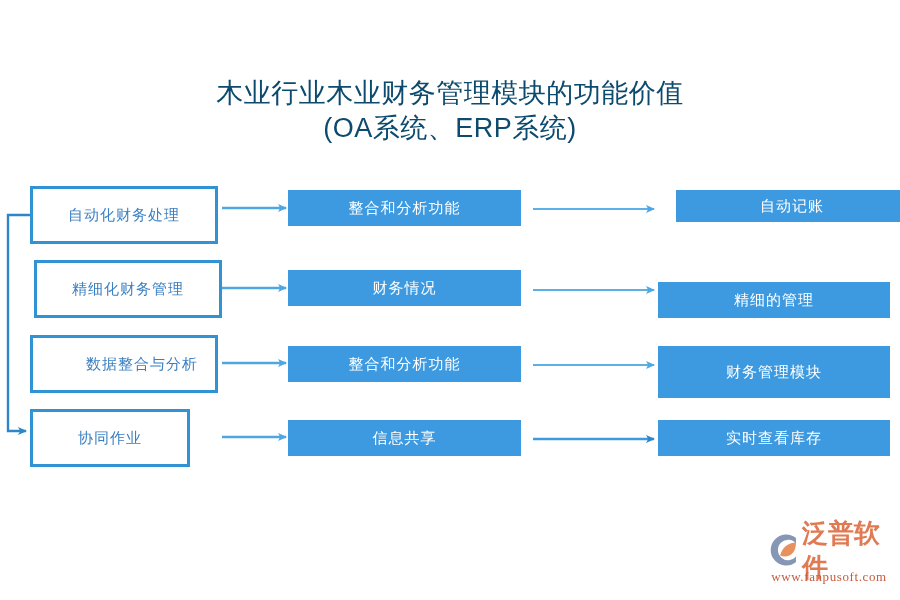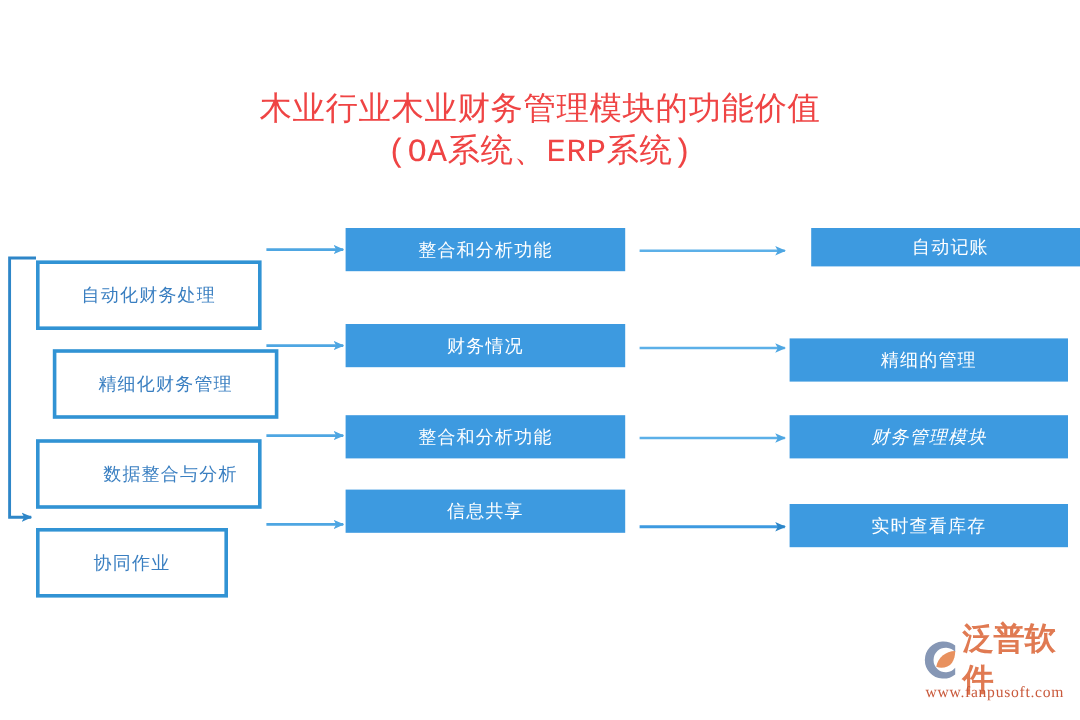--- a/index.html
+++ b/index.html
@@ -23,42 +23,41 @@
   }
 
   
   .title-block {
     position: absolute;
     left: 0;
     top: 76px;
     width: 900px;
     text-align: center;
     line-height: 1.28;
-    color: #ef4444;
+    color: #0c4a6e;
     font-size: 27px;
     letter-spacing: 0.5px;
-    font-family: Liberation Mono, monospace;
+    font-family: Liberation Sans, sans-serif;
   }
   .title-line1 { display: block; }
   .title-line2 { display: block; }
 
   
   .box-outline {
     position: absolute;
     box-sizing: border-box;
     border: 3px solid #3193d4;
     background: #ffffff;
     color: #3a7fc1;
     font-size: 15px;
     display: flex;
     align-items: center;
     justify-content: center;
     letter-spacing: 1px;
     font-family: "DejaVu Sans", "Liberation Sans", sans-serif;
-    margin-top: 31px;
   }
 
   
   .box-filled {
     position: absolute;
     box-sizing: border-box;
     background: #3d9ae0;
     color: #ffffff;
     font-size: 15px;
     display: flex;
@@ -162,50 +161,50 @@
       <line x1="533" y1="365" x2="654" y2="365" stroke="#5cb0e8" stroke-width="2.2" marker-end="url(#arrow-light)"></line>
     </g>
     <g>
       <line x1="533" y1="439" x2="654" y2="439" stroke="#3d9ae0" stroke-width="2.4" marker-end="url(#arrow-dark)"></line>
     </g>
   </svg>
 
   <div class="box-outline" style="left:30px; top:186px; width:188px; height:58px;">
     <span>自动化财务处理</span>
   </div>
-  <div class="box-outline" style="left:44px; top:260px; width:188px; height:58px;text-align:right;">
+  <div class="box-outline" style="left:34px; top:260px; width:188px; height:58px;text-align:right;">
     <span>精细化财务管理</span>
   </div>
   <div class="box-outline" style="left:30px; top:335px; width:188px; height:58px;padding-left:36px;">
     <span>数据整合与分析</span>
   </div>
   <div class="box-outline" style="left:30px; top:409px; width:160px; height:58px;">
     <span>协同作业</span>
   </div>
 
   <div class="box-filled" style="left:288px; top:190px; width:233px; height:36px;">
     <span>整合和分析功能</span>
   </div>
   <div class="box-filled" style="left:288px; top:270px; width:233px; height:36px;">
     <span>财务情况</span>
   </div>
   <div class="box-filled" style="left:288px; top:346px; width:233px; height:36px;">
     <span>整合和分析功能</span>
   </div>
-  <div class="box-filled" style="left:288px; top:408px; width:233px; height:36px;">
+  <div class="box-filled" style="left:288px; top:420px; width:233px; height:36px;">
     <span>信息共享</span>
   </div>
 
   <div class="box-filled" style="left:676px; top:190px; width:232px; height:32px;">
     <span>自动记账</span>
   </div>
   <div class="box-filled" style="left:658px; top:282px; width:232px; height:36px;">
     <span>精细的管理</span>
   </div>
-  <div class="box-filled" style="left:658px; top:346px; width:232px; height:36px;font-style:italic;">
+  <div class="box-filled" style="left:658px; top:346px; width:232px; height:52px;">
     <span>财务管理模块</span>
   </div>
   <div class="box-filled" style="left:658px; top:420px; width:232px; height:36px;">
     <span>实时查看库存</span>
   </div>
 
   <div class="logo">
     <div class="logo-row">
       <svg class="logo-mark" viewBox="0 0 34 34">
 

